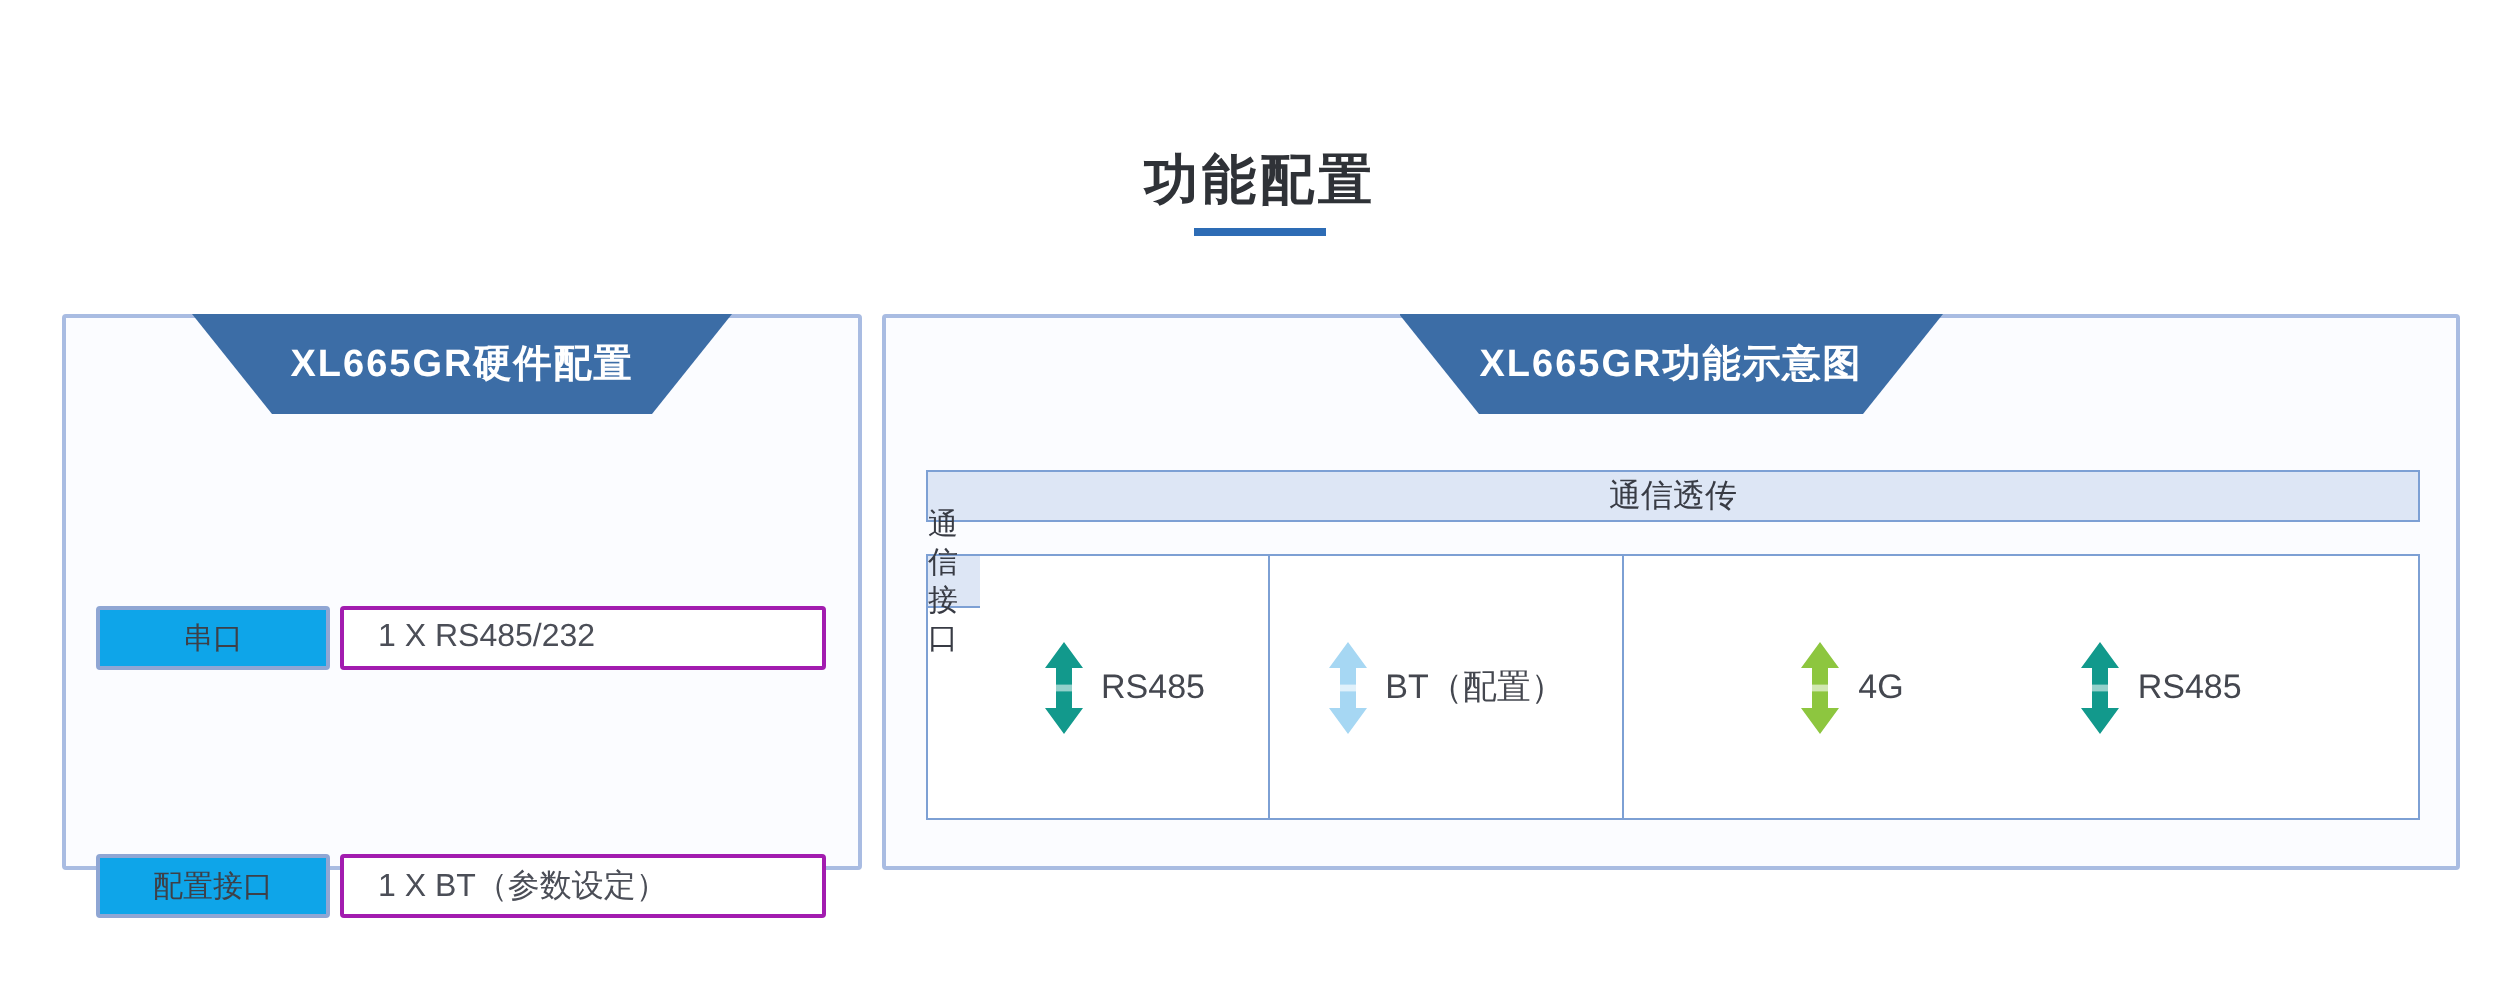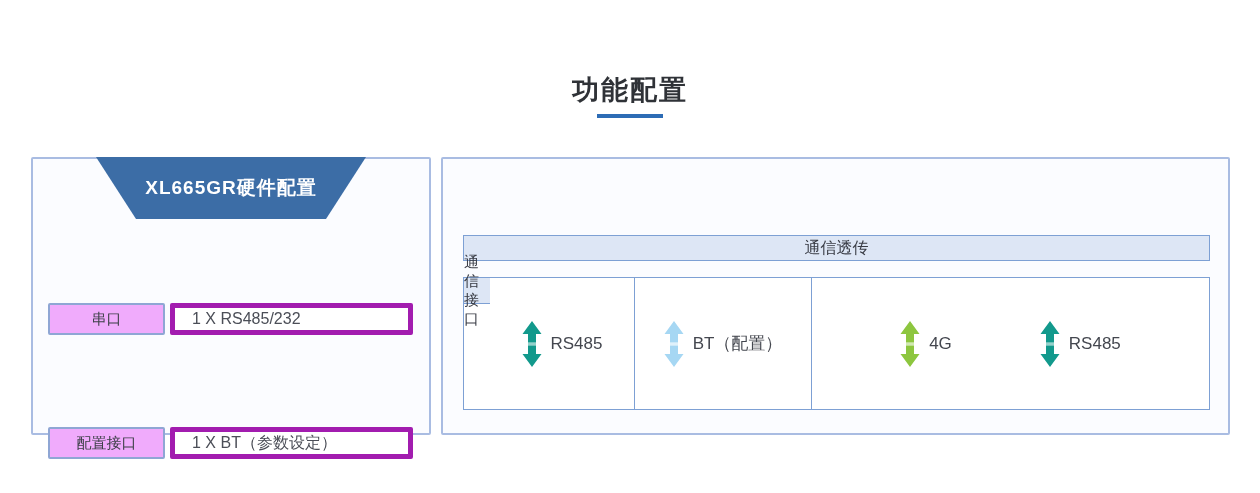--- a/index.html
+++ b/index.html
@@ -21,38 +21,38 @@
   }
   
   .panel {
     position:absolute; top:157px; height:278px;
     background:#fbfcff; border:2px solid #a9bce2; border-radius:2px;
   }
   .panel-left  { left:31px;  width:400px; }
   .panel-right { left:441px; width:789px; }
   .trapezoid {
     position:absolute; top:-2px; left:50%; transform:translateX(-50%);
-    height:62px; display:flex; align-items:center; justify-content:center;
+    height:50px; display:flex; align-items:center; justify-content:center;
     background:var(--accent-blue,#3c6da6);
     clip-path:polygon(0 0, 100% 0, calc(100% - 40px) 100%, 40px 100%);
     color:#ffffff; font-size:19px; font-weight:bold; letter-spacing:1px;
   }
   .trap-left  { width:270px; }
   .trap-right { width:272px; }
   
   .hw-row { position:absolute; left:0; top:0; width:100%; height:0; }
   .hw-label {
     position:absolute; left:15px; width:117px; height:32px;
-    background:#f0abfc; border:2px solid #8fa6d4; border-radius:2px;
+    background:#0ea5e9; border:2px solid #8fa6d4; border-radius:2px;
     display:flex; align-items:center; justify-content:center;
     font-size:15px; color:#3d4048;
   }
   .hw-value {
     position:absolute; left:137px; width:243px; height:32px;
-    background:#ffffff; border:5px solid #a21caf; border-radius:2px;
+    background:#ffffff; border:2px solid #a21caf; border-radius:2px;
     display:flex; align-items:center;
     padding-left:17px; font-size:16px; color:#4b4e57;
   }
   .row-0 { top:72px; }  .row-0 .hw-label, .row-0 .hw-value { top:0; }
   .row-1 { top:134px; } .row-1 .hw-label, .row-1 .hw-value { top:0; }
   .row-2 { top:194px; }
   .hw-row .hw-label, .hw-row .hw-value { top:inherit; }
   .hw-label, .hw-value { }
   
   .hw-row.row-0 .hw-label, .hw-row.row-0 .hw-value { top:72px; }
@@ -107,20 +107,23 @@
       <div class="hw-label">配置接口</div>
       <div class="hw-value">1 X BT（参数设定）</div>
     </div>
     <div class="hw-row row-2">
       
       
     </div>
   </div>
 
   <div class="panel panel-right">
+    <div class="trapezoid trap-right">
+      <span>XL665GR功能示意图</span>
+    </div>
 
     <div class="pass-bar">
       <span>通信透传</span>
     </div>
 
     <div class="ifc-table">
       <div class="ifc-header">
         <span>通信接口</span>
       </div>
       <div class="ifc-cells">

